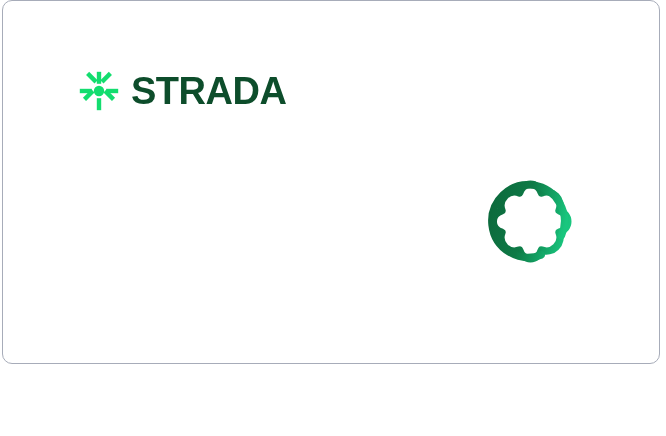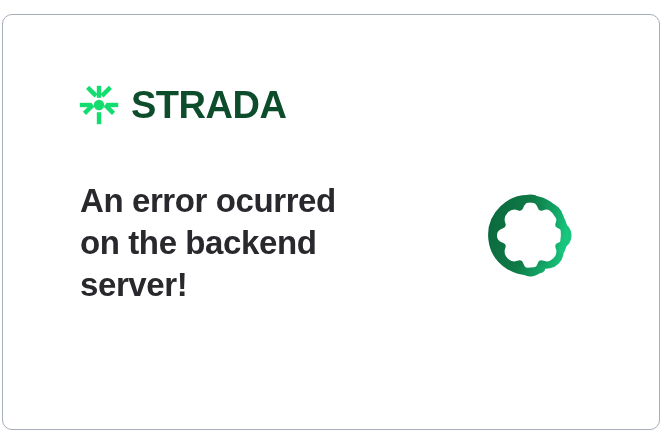--- a/index.html
+++ b/index.html
@@ -10,23 +10,23 @@
   body {
     width: 666px;
     height: 436px;
     overflow: hidden;
     font-family: "Liberation Sans", sans-serif;
   }
 
   .error-card {
     position: absolute;
     left: 2px;
-    top: 14px;
+    top: 0;
     width: 658px;
-    height: 416px;
+    height: 364px;
     box-sizing: border-box;
     background: #ffffff;
     border: 1px solid #a7acb9;
     border-radius: 10px;
   }
 
   
   .brand {
     position: absolute;
     left: 76px;
@@ -91,21 +91,20 @@
         <path d="M17.6 9.9 l7.8 -7.8 l21.2 21.2 l-7.8 7.8 z"></path>
         <path d="M61.2 53.5 l7.8 -7.8 l21.2 21.2 l-7.8 7.8 z"></path>
         <path d="M82.4 9.9 l-7.8 -7.8 l-21.2 21.2 l7.8 7.8 z"></path>
         <path d="M38.8 53.5 l-7.8 -7.8 l-21.2 21.2 l7.8 7.8 z"></path>
         <circle cx="50" cy="50" r="13"></circle>
       </g>
     </svg>
     <div class="brand-word">STRADA</div>
   </div>
 
-  <p class="message">An error ocurred on the backend server!</p>
 
   <svg class="gear-art" viewBox="0 0 200 200" aria-hidden="true">
     <defs>
       <linearGradient id="gearGrad" x1="0" y1="0.35" x2="1" y2="0.6">
         <stop offset="0%" stop-color="#0c6b3d"></stop>
         <stop offset="45%" stop-color="#0e7a46"></stop>
         <stop offset="78%" stop-color="#13a566"></stop>
         <stop offset="100%" stop-color="#19c67e"></stop>
       </linearGradient>
     </defs>

